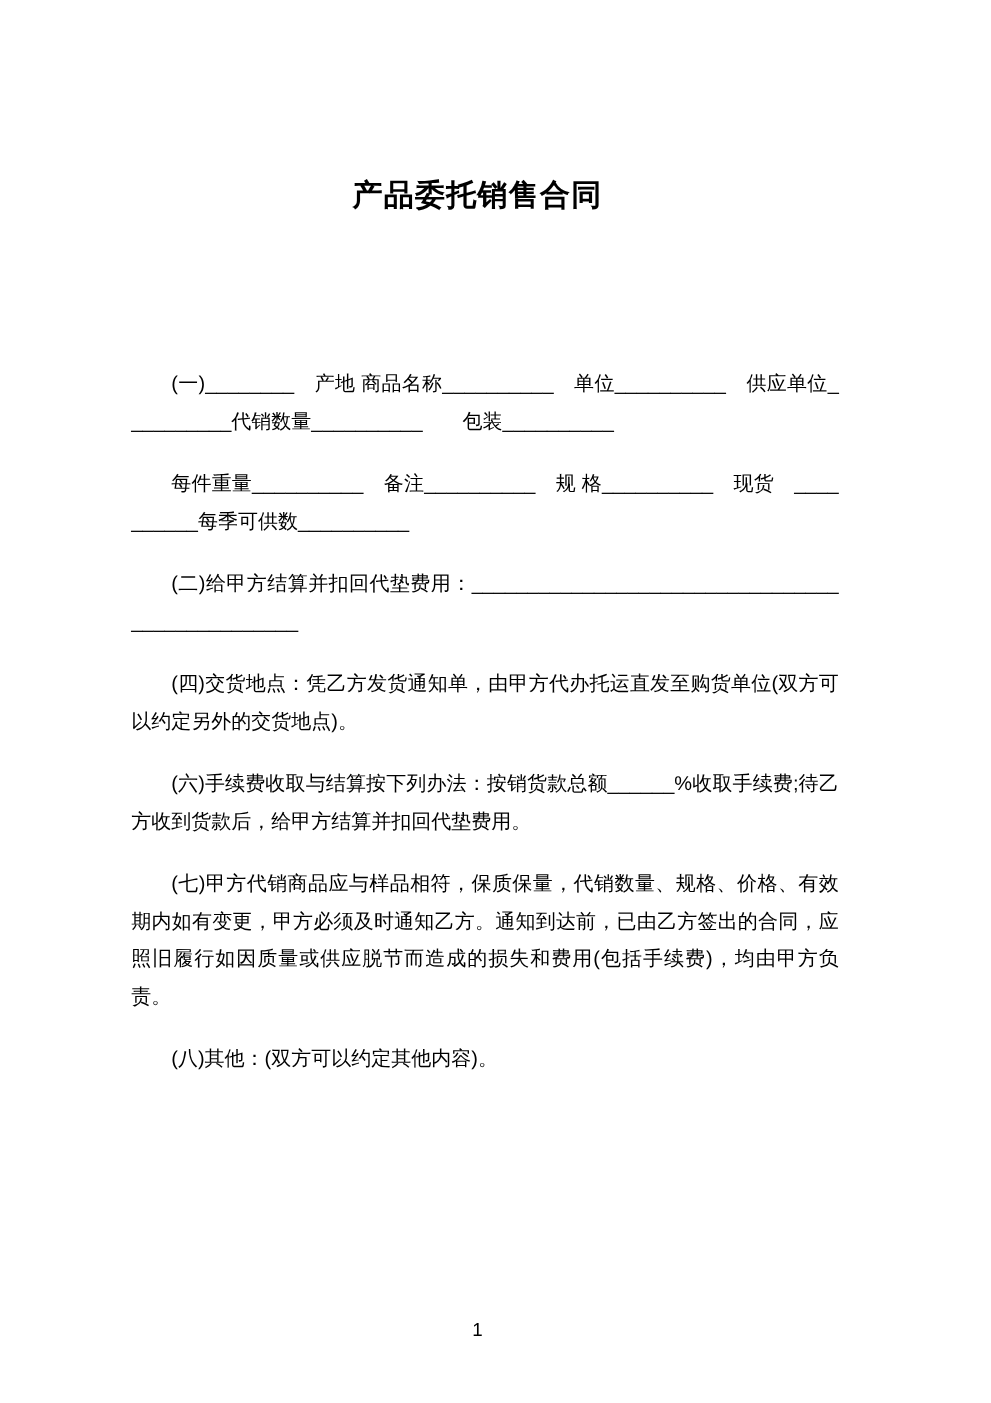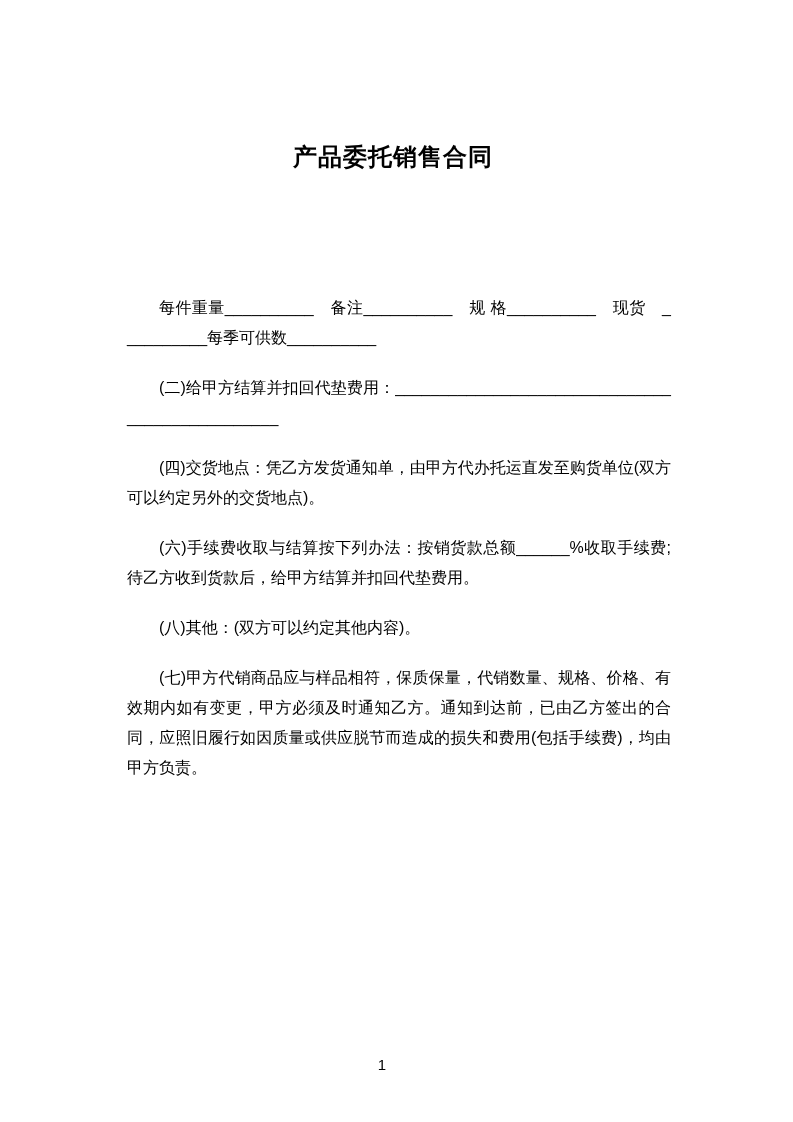--- a/index.html
+++ b/index.html
@@ -10,21 +10,20 @@
   .page {
     position: relative;
     width: 764px;
     height: 1122px;
     background: #ffffff;
     overflow: hidden;
     font-family: "Liberation Sans", "DejaVu Sans", sans-serif;
     color: #000000;
     box-sizing: border-box;
     padding-top: 140px;
-    padding-left: 22px;
   }
   .title {
     margin: 0;
     padding: 0;
     text-align: center;
     font-size: 24px;
     line-height: 33px;
     font-weight: 700;
     letter-spacing: 1px;
   }
@@ -53,22 +52,23 @@
     color: #000000;
   }
 </style>
 </head>
 <body>
 
 <div class="page">
   <h1 class="title">产品委托销售合同</h1>
 
   <div class="body">
+    <p class="para">(一)________　产地 商品名称__________　单位__________　供应单位__________代销数量__________　　包装__________</p>
     <p class="para">每件重量__________　备注__________　规 格__________　现货　__________每季可供数__________</p>
     <p class="para">(二)给甲方结算并扣回代垫费用：________________________________________________</p>
     <p class="para">(四)交货地点：凭乙方发货通知单，由甲方代办托运直发至购货单位(双方可以约定另外的交货地点)。</p>
     <p class="para">(六)手续费收取与结算按下列办法：按销货款总额______%收取手续费;待乙方收到货款后，给甲方结算并扣回代垫费用。</p>
+    <p class="para">(七)甲方代销商品应与样品相符，保质保量，代销数量、规格、价格、有效期内如有变更，甲方必须及时通知乙方。通知到达前，已由乙方签出的合同，应照旧履行如因质量或供应脱节而造成的损失和费用(包括手续费)，均由甲方负责。</p>
     <p class="para">(八)其他：(双方可以约定其他内容)。</p>
-    <p class="para">(七)甲方代销商品应与样品相符，保质保量，代销数量、规格、价格、有效期内如有变更，甲方必须及时通知乙方。通知到达前，已由乙方签出的合同，应照旧履行如因质量或供应脱节而造成的损失和费用(包括手续费)，均由甲方负责。</p>
   </div>
 
   <div class="page-number">1</div>
 </div>
 
 </body></html>

